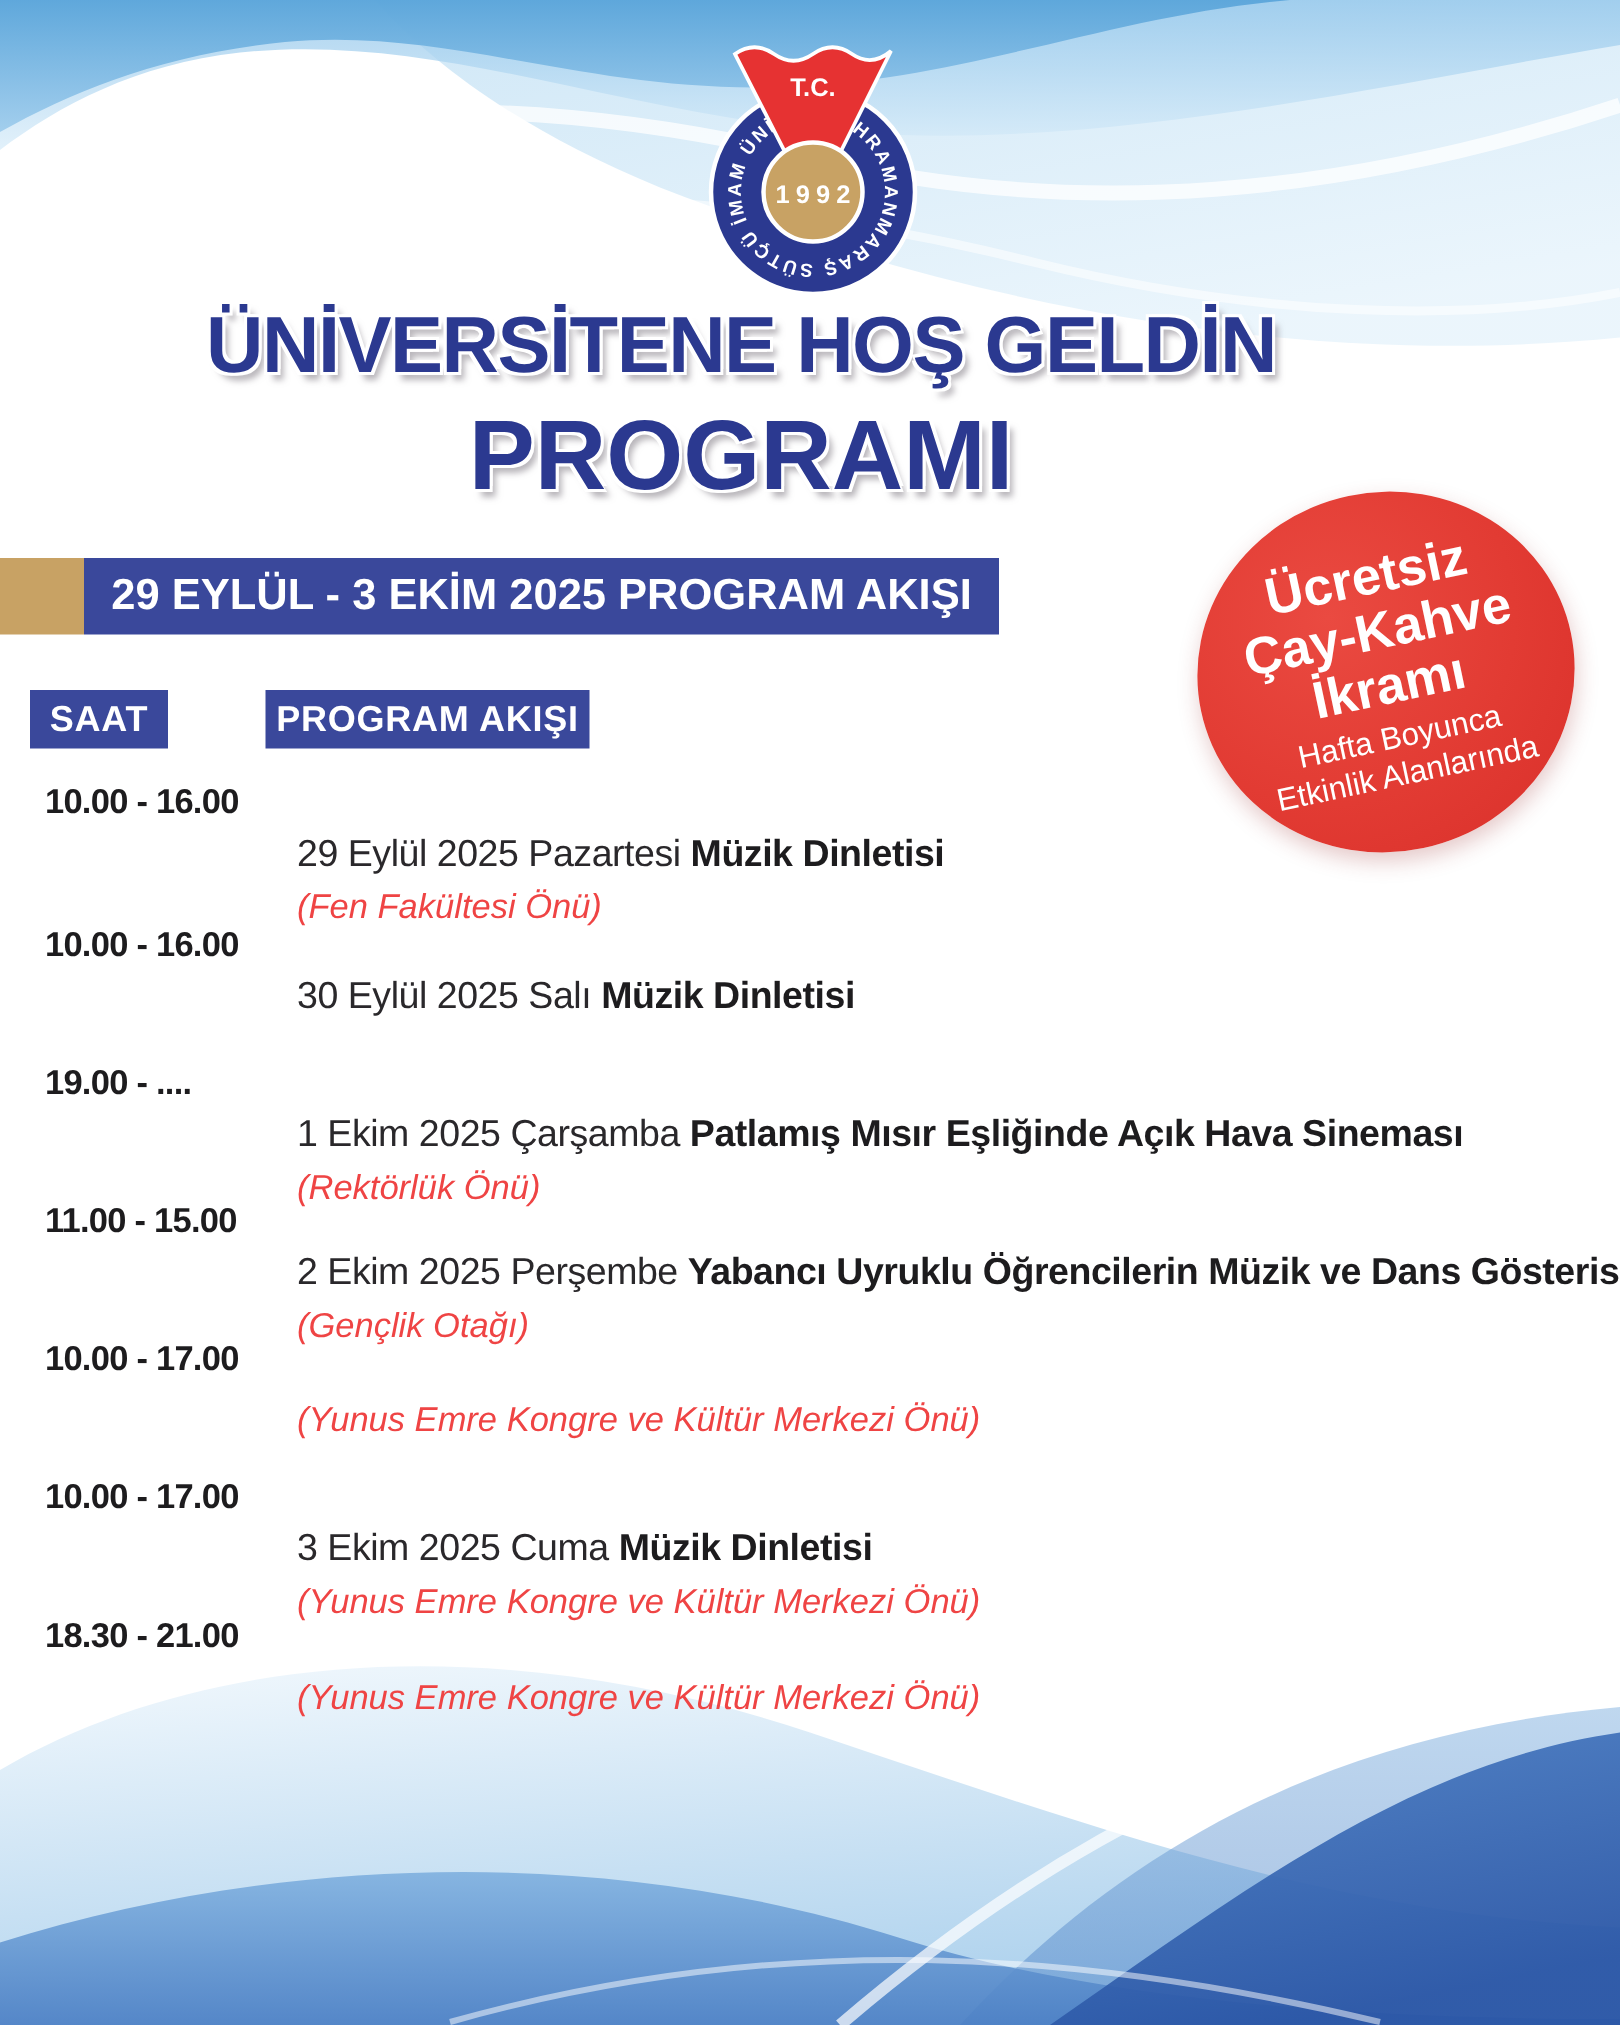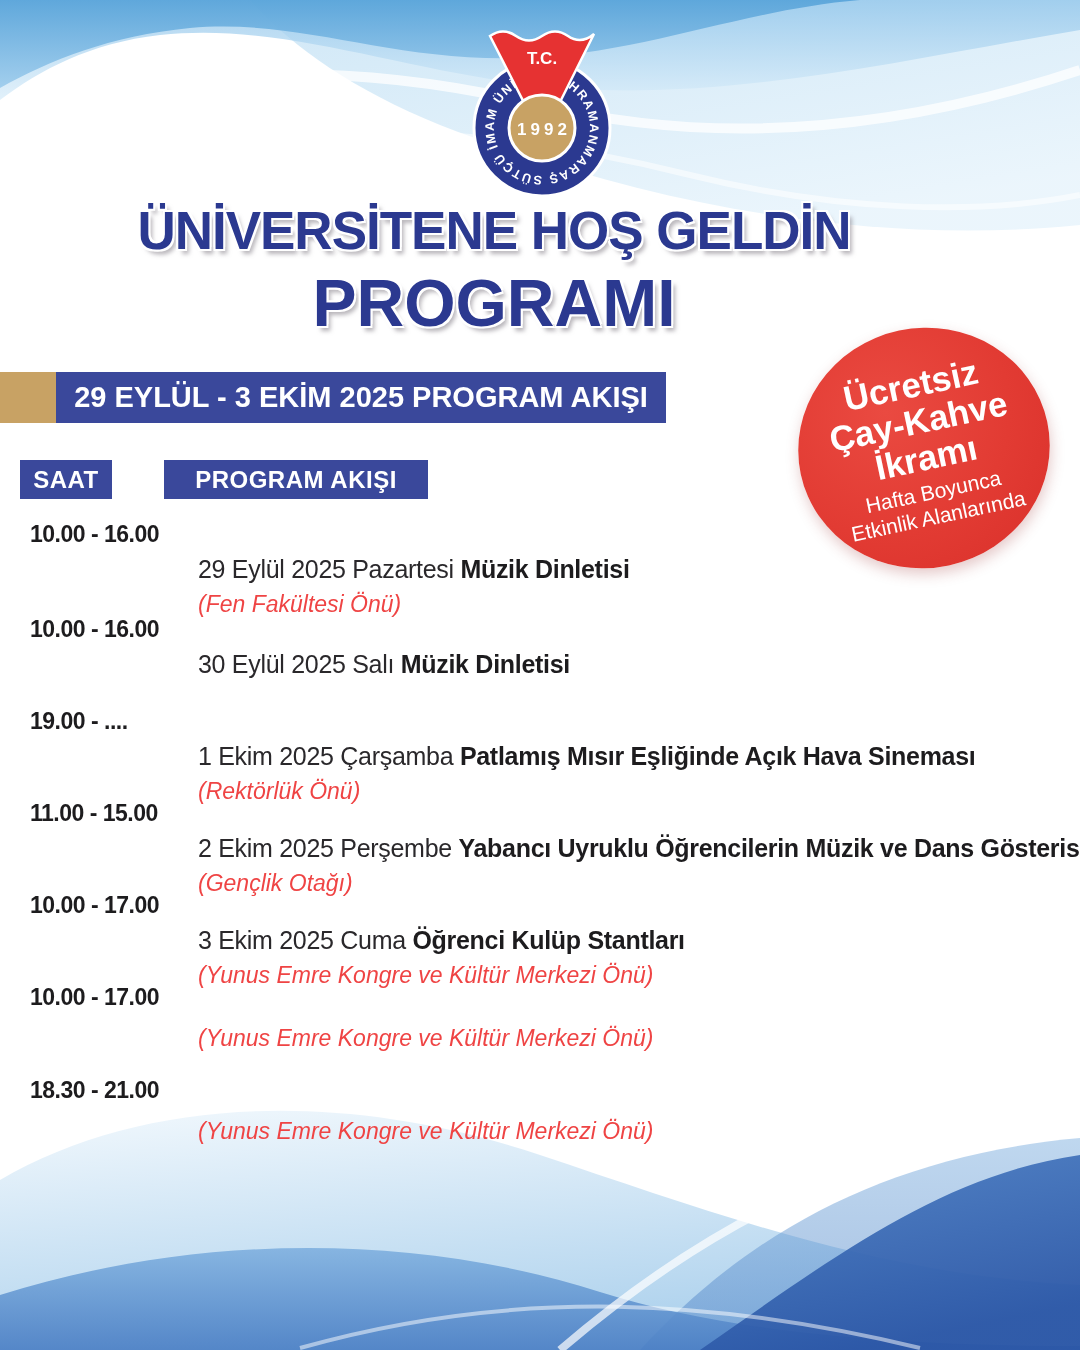--- a/index.html
+++ b/index.html
@@ -48,21 +48,21 @@
   .badge .b-small{ font-size:21px; font-weight:normal; line-height:1.15; }
   .badge .b-gap{ margin-top:5px; }
 
   
   .th-box{
     position:absolute; top:460px; height:39px; background:#3a489b;
     display:flex; align-items:center; justify-content:center;
     color:#fff; font-weight:bold; font-size:24px; letter-spacing:0.5px;
   }
   #th-saat{ left:20px; width:92px; }
-  #th-program{ left:164px; width:264px; }
+  #th-program{ left:177px; width:216px; }
 
   
   .row{ position:absolute; left:0; width:1080px; }
   .row .time{
     position:absolute; left:30px; top:0; width:150px;
     font-weight:bold; font-size:23px; letter-spacing:-0.5px; color:#1d1c1e;
   }
   .row .content{ position:absolute; left:198px; top:0; width:875px;margin-top:34px; }
   .row .line1{ font-size:25px; letter-spacing:-0.3px; white-space:nowrap; color:#2a282b; }
   .row .line1 b{ color:#1d1c1e; }
@@ -180,28 +180,28 @@
     <div class="time">11.00 - 15.00</div>
     <div class="content">
       <div class="line1"><span>2 Ekim 2025 Perşembe </span><b>Yabancı Uyruklu Öğrencilerin Müzik ve Dans Gösterisi</b></div>
       <div class="line2">(Gençlik Otağı)</div>
     </div>
   </div>
 
   <div class="row" style="top:892px">
     <div class="time">10.00 - 17.00</div>
     <div class="content">
-      <div class="line1"><span>3 Ekim 2025 Cuma </span><b>Öğrenci Kulüp Stantları</b></div>
       <div class="line2">(Yunus Emre Kongre ve Kültür Merkezi Önü)</div>
     </div>
   </div>
 
   <div class="row" style="top:984px">
     <div class="time">10.00 - 17.00</div>
     <div class="content">
+      <div class="line1"><span>3 Ekim 2025 Cuma </span><b>Müzik Dinletisi</b></div>
       <div class="line2">(Yunus Emre Kongre ve Kültür Merkezi Önü)</div>
     </div>
   </div>
 
   <div class="row" style="top:1077px">
     <div class="time">18.30 - 21.00</div>
     <div class="content">
       <div class="line2">(Yunus Emre Kongre ve Kültür Merkezi Önü)</div>
     </div>
   </div>

